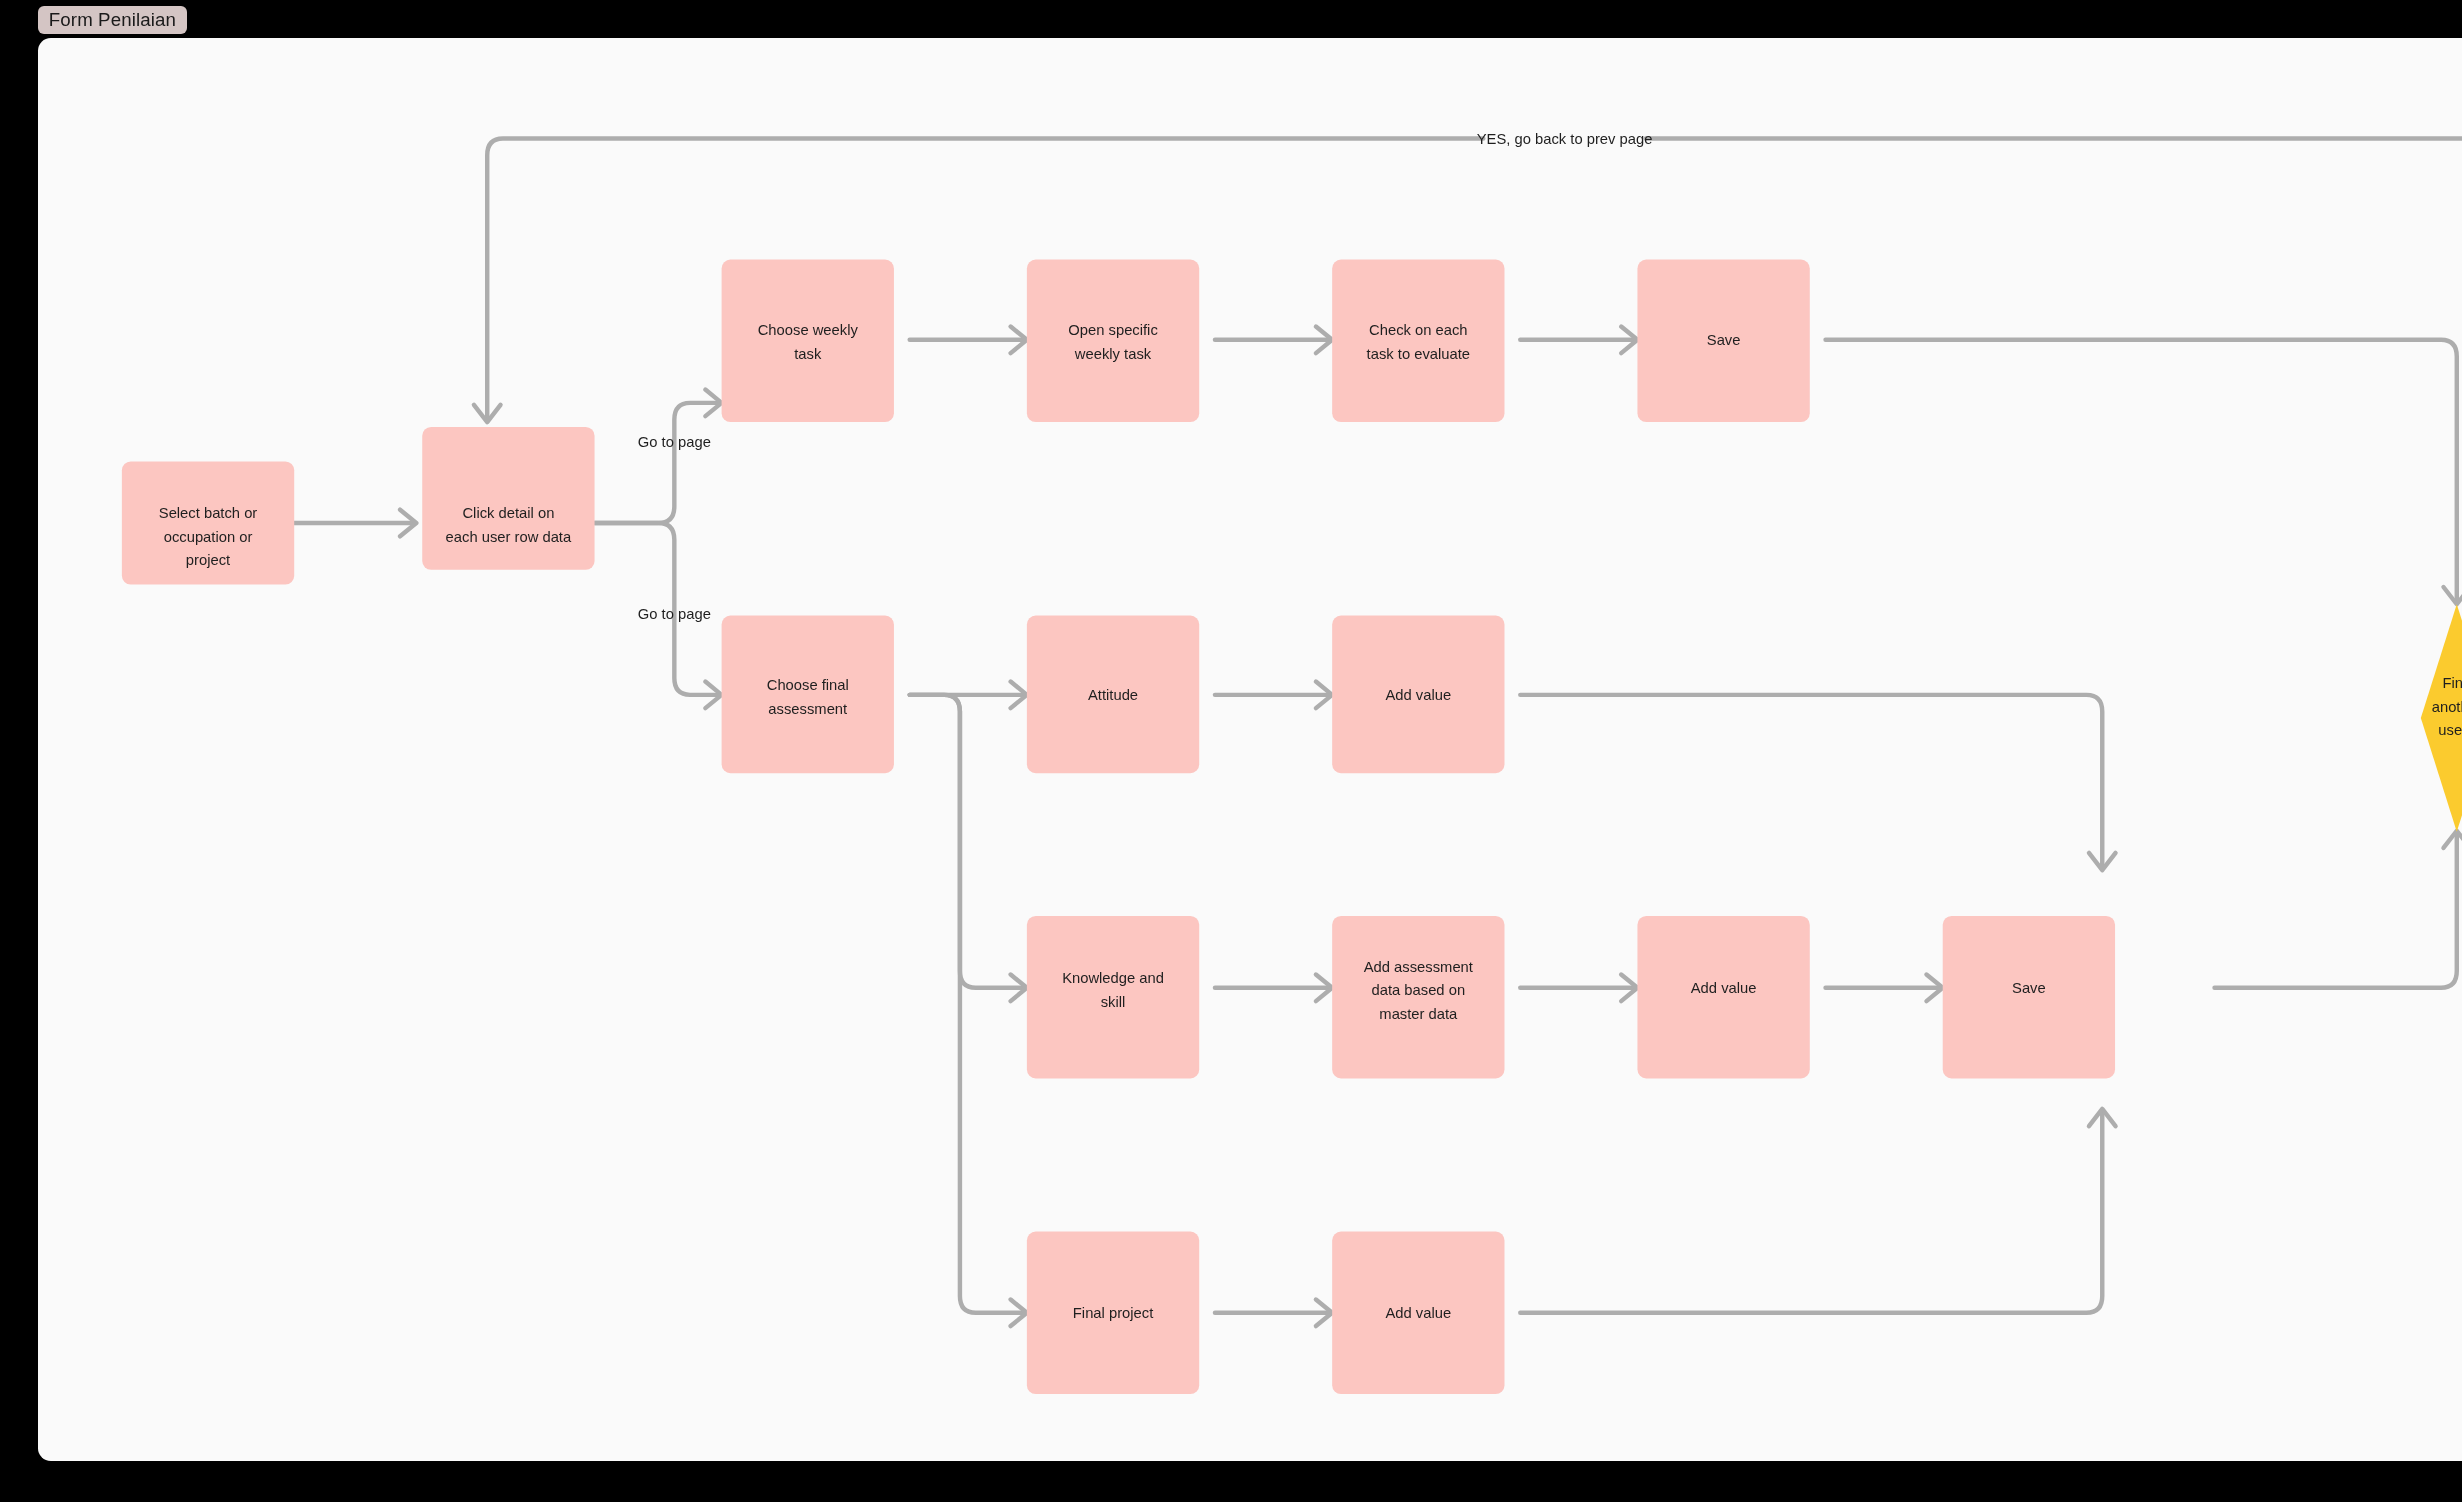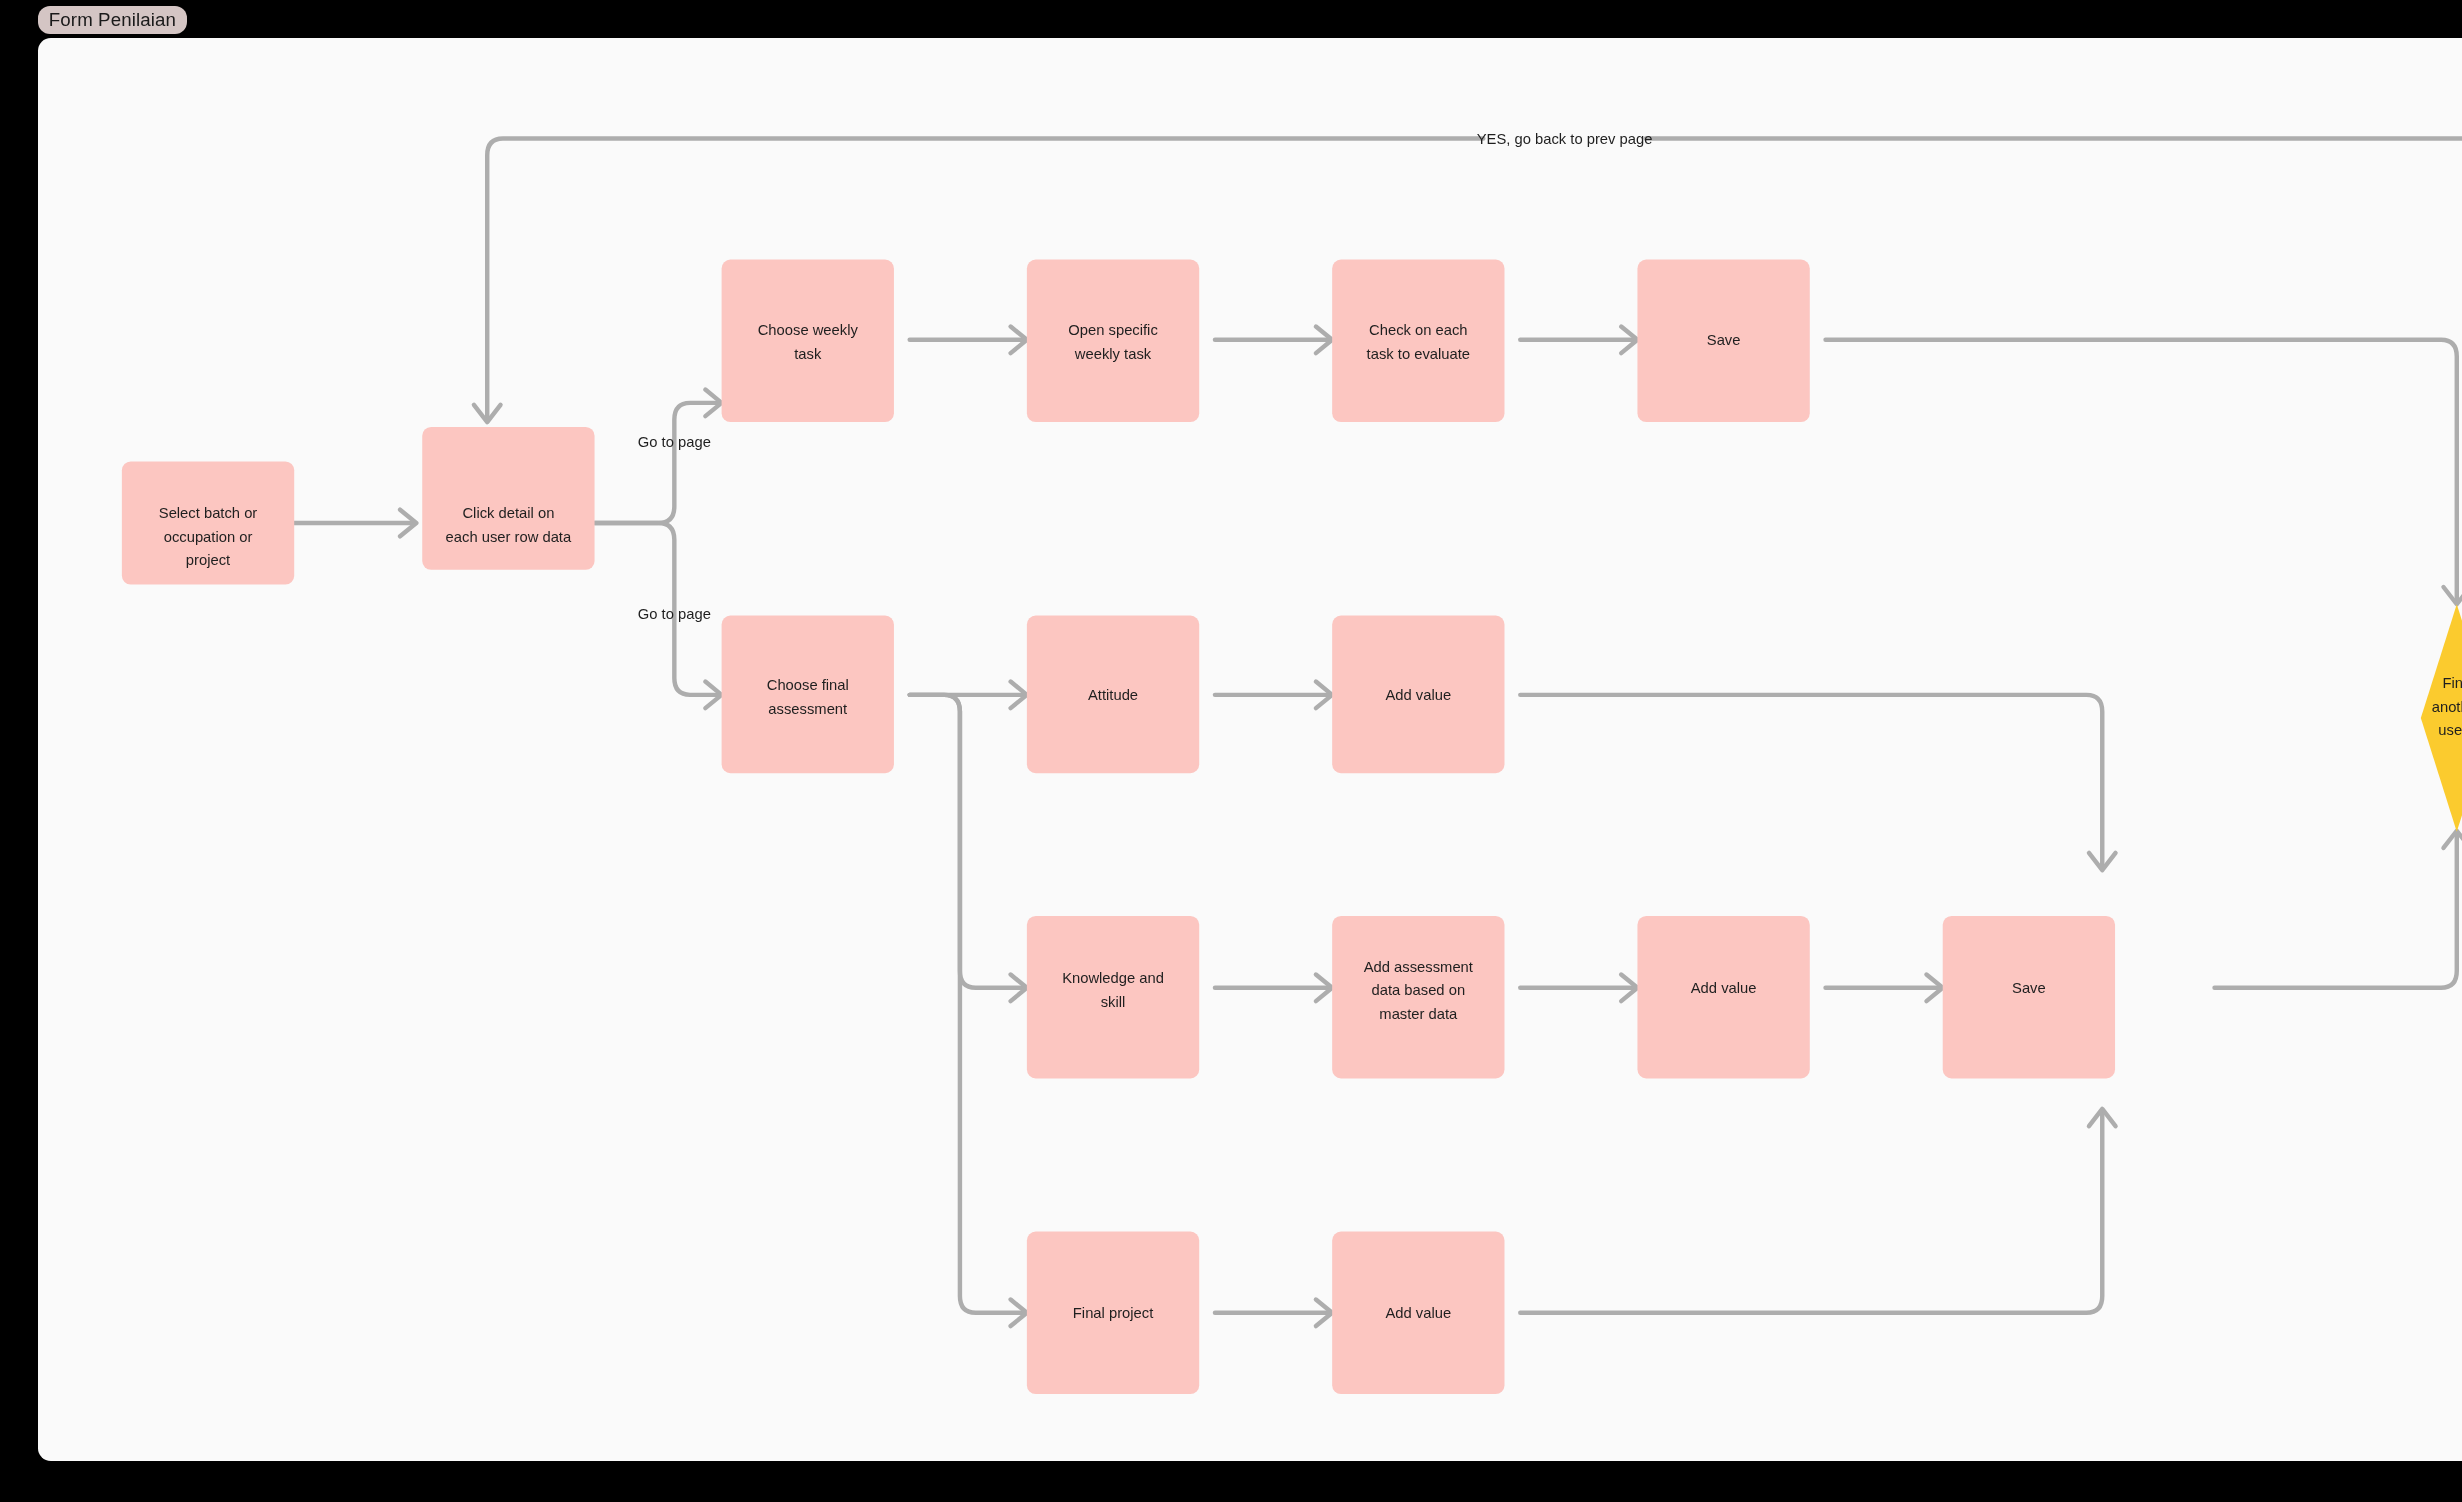--- a/index.html
+++ b/index.html
@@ -19,21 +19,21 @@
   }
   #title-chip {
     position: absolute;
     left: 38px;
     top: 5.9px;
     height: 28.6px;
     display: flex;
     align-items: center;
     padding: 0 10.8px;
     background: #d4c5c4;
-    border-radius: 12px;
+    border-radius: 6px;
     font-size: 18.7px;
     color: #1a1a1a;
     letter-spacing: 0.1px;
     white-space: nowrap;
     z-index: 5;
   }
   #canvas {
     position: absolute;
     left: 38px;
     top: 38px;

